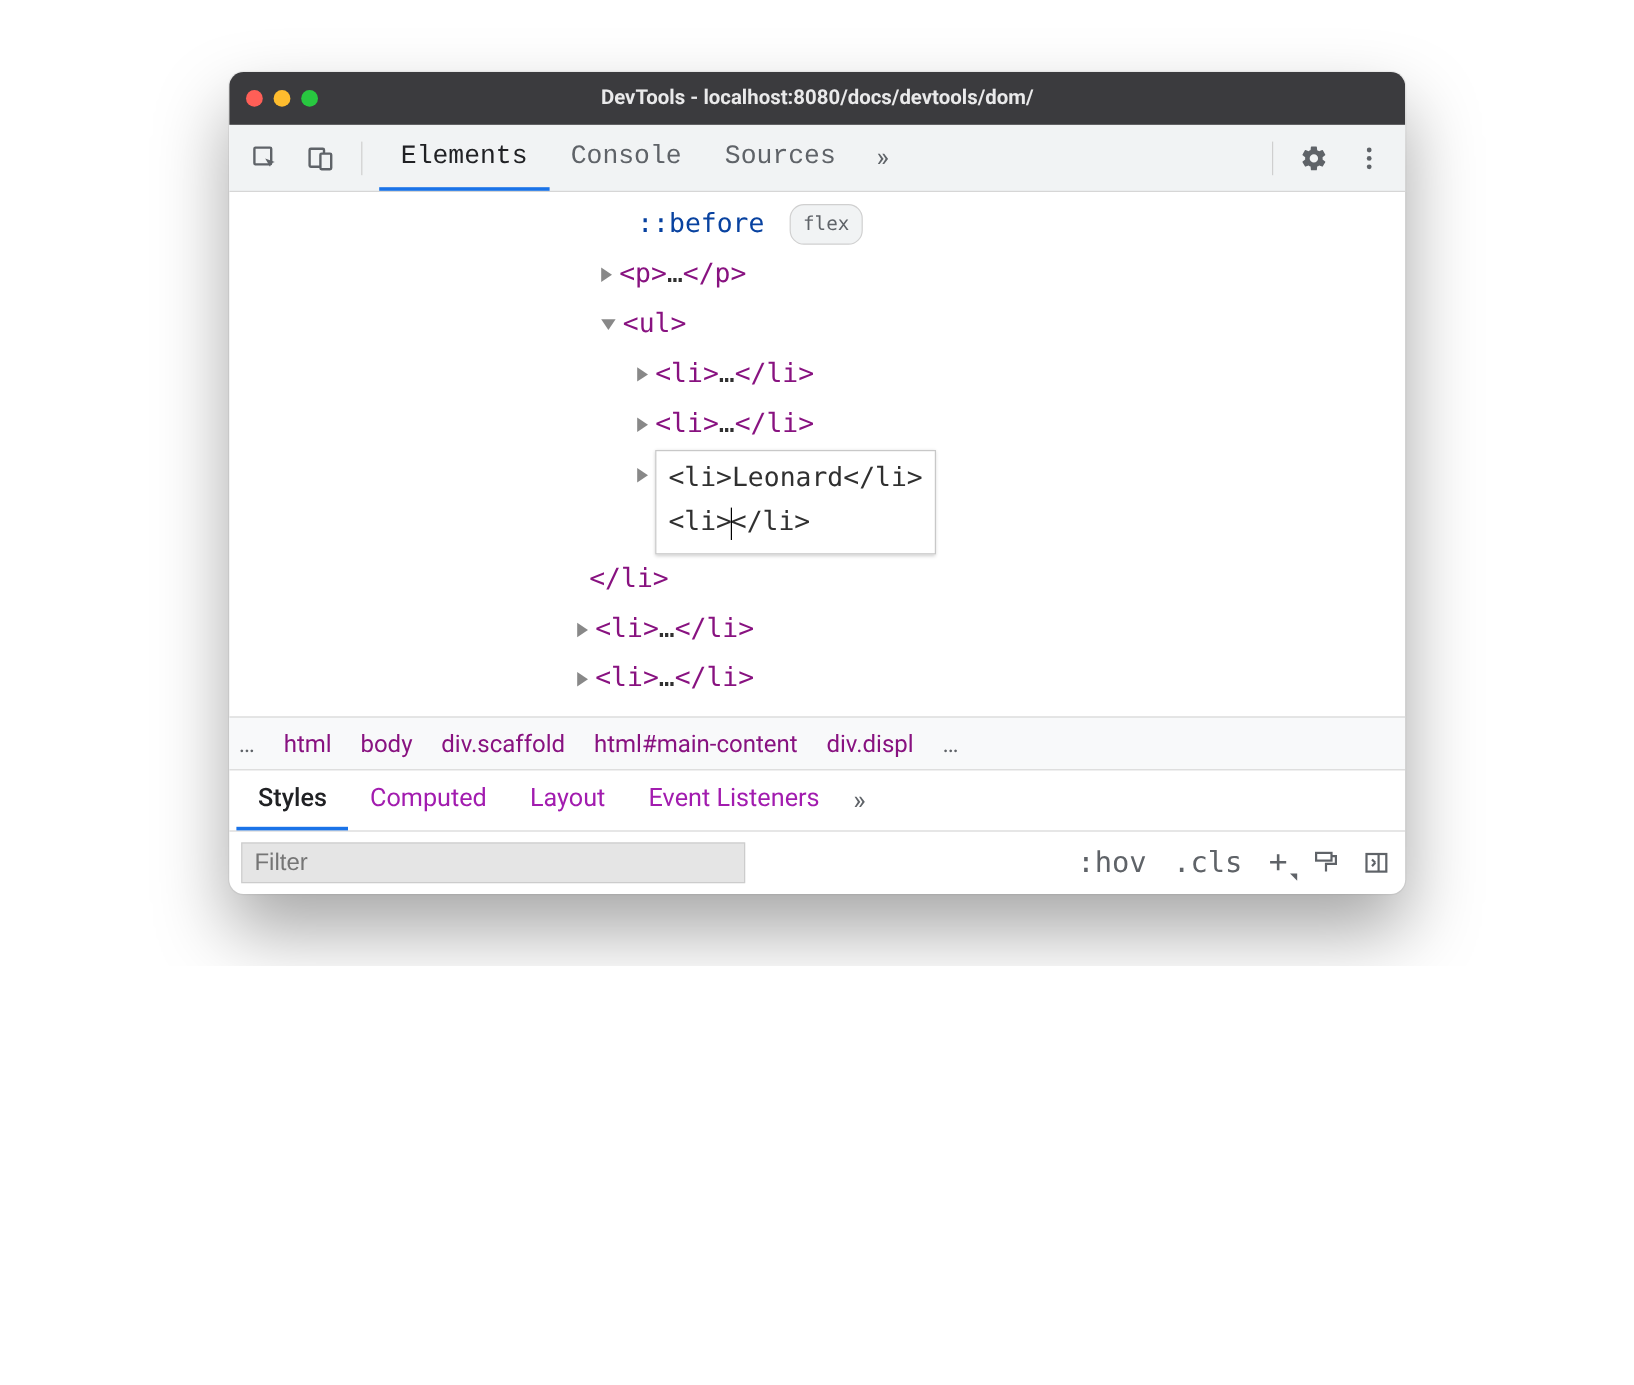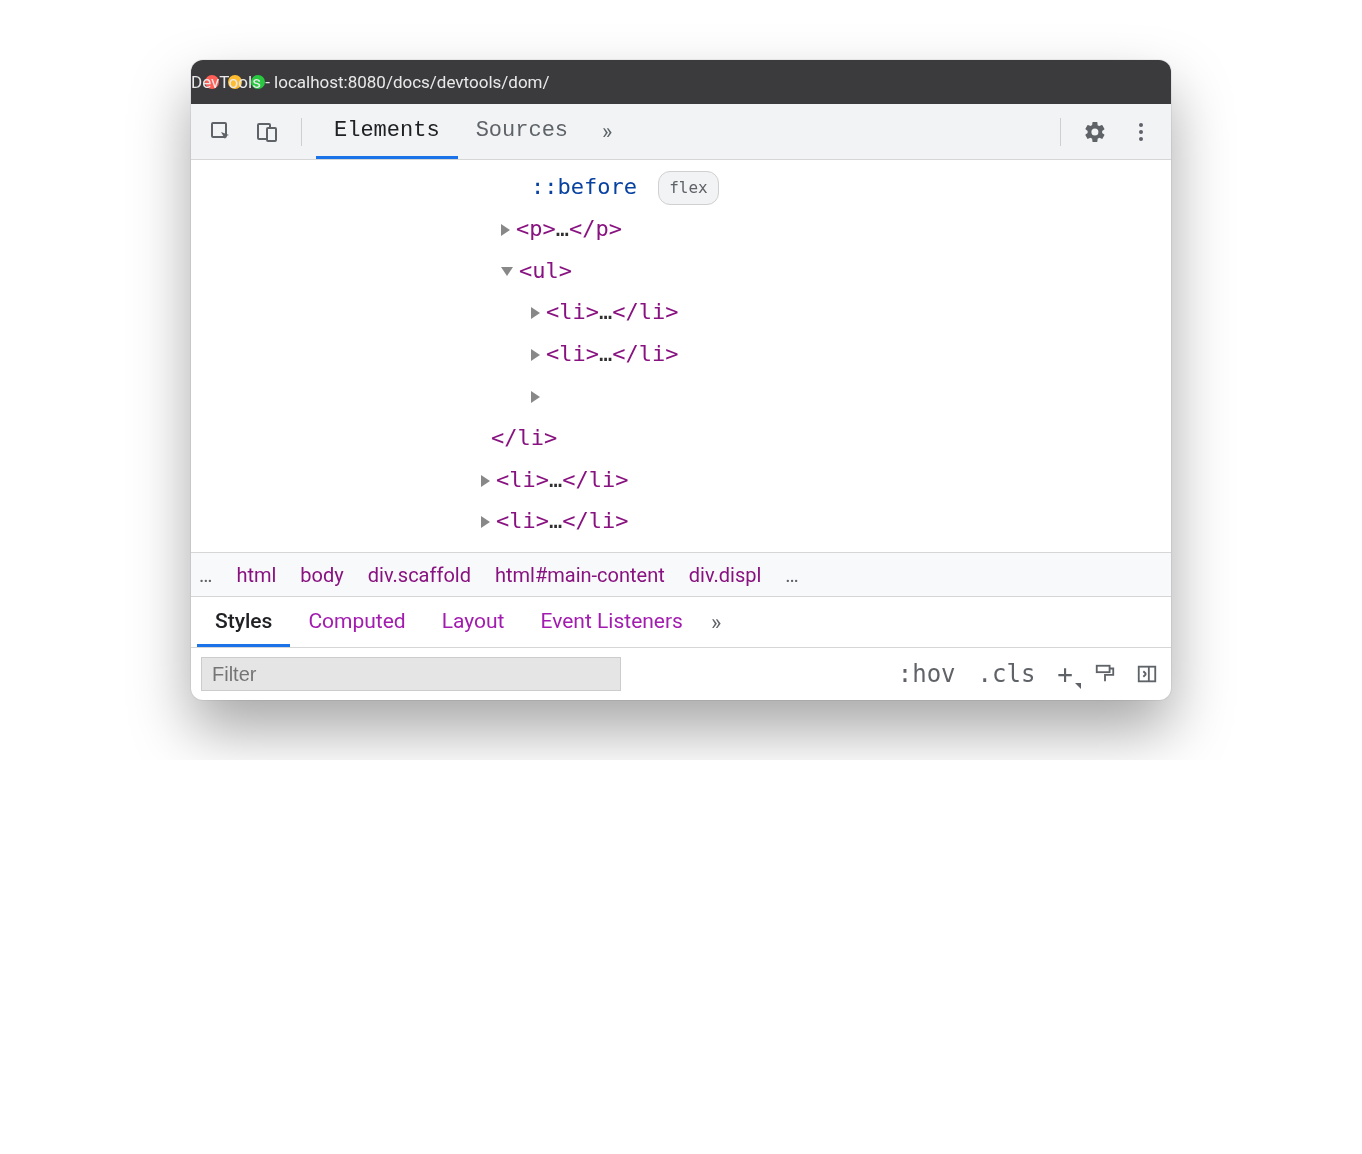--- a/index.html
+++ b/index.html
@@ -26,24 +26,24 @@
     padding: 0 14px;
     position: relative;
   }
   .traffic { display: flex; gap: 9px; }
   .dot { width: 14px; height: 14px; border-radius: 50%; }
   .dot.red { background: #ff5f57; }
   .dot.yellow { background: #febc2e; }
   .dot.green { background: #28c840; }
   .title {
     position: absolute; left: 0; right: 0;
-    text-align: left;
+    text-align: center;
     color: #e9e9ea;
     font-size: 17px;
-    font-weight: 400;
+    font-weight: 700;
     pointer-events: none;
   }
 
   .toolbar {
     display: flex;
     align-items: center;
     height: 56px;
     border-bottom: 1px solid #d6d6d6;
     background: #f1f3f4;
     padding: 0 10px;
@@ -225,20 +225,21 @@
     </div>
     <div class="tb-icon">
       <svg viewBox="0 0 24 24" fill="none" stroke="currentColor" stroke-width="2">
         <rect x="3" y="4" width="12" height="15" rx="1"></rect>
         <rect x="12" y="8" width="9" height="13" rx="1" fill="#f1f3f4"></rect>
       </svg>
     </div>
     <div class="sep"></div>
     <div class="tabs">
       <div class="tab active">Elements</div>
+      <div class="tab">Console</div>
       <div class="tab">Sources</div>
     </div>
     <div class="chev">»</div>
     <div class="spacer"></div>
     <div class="sep"></div>
     <div class="tb-icon">
       <svg viewBox="0 0 24 24" fill="currentColor">
           <path d="M19.14,12.94a7,7,0,0,0,.05-.94,7,7,0,0,0-.05-.94l2.11-1.65a.5.5,0,0,0,.12-.64l-2-3.46a.5.5,0,0,0-.61-.22l-2.49,1a7,7,0,0,0-1.63-.94L14.4,2.5A.5.5,0,0,0,13.9,2H9.9a.5.5,0,0,0-.5.42L9.16,5.09a7,7,0,0,0-1.63.94l-2.49-1a.5.5,0,0,0-.61.22l-2,3.46a.5.5,0,0,0,.12.64L4.66,11a7,7,0,0,0,0,1.88L2.55,14.53a.5.5,0,0,0-.12.64l2,3.46a.5.5,0,0,0,.61.22l2.49-1a7,7,0,0,0,1.63.94l.24,2.67a.5.5,0,0,0,.5.42h4a.5.5,0,0,0,.5-.42l.24-2.67a7,7,0,0,0,1.63-.94l2.49,1a.5.5,0,0,0,.61-.22l2-3.46a.5.5,0,0,0-.12-.64ZM11.9,15.5A3.5,3.5,0,1,1,15.4,12,3.5,3.5,0,0,1,11.9,15.5Z"></path>
         </svg>
     </div>
@@ -262,21 +263,21 @@
     <div class="row" style="padding-left:310px">
       <span class="arrow down"></span><span class="bracket">&lt;ul&gt;</span>
     </div>
     <div class="row" style="padding-left:340px">
       <span class="arrow right"></span><span class="bracket">&lt;li&gt;</span><span>…</span><span class="bracket">&lt;/li&gt;</span>
     </div>
     <div class="row" style="padding-left:340px">
       <span class="arrow right"></span><span class="bracket">&lt;li&gt;</span><span>…</span><span class="bracket">&lt;/li&gt;</span>
     </div>
     <div class="row" style="padding-left:340px">
-      <span class="arrow right"></span>
+      <span class="arrow right"></span><span class="editbox"><span>&lt;li&gt;Leonard&lt;/li&gt;</span><br><span>&lt;li&gt;</span><span class="caret"></span><span>&lt;/li&gt;</span></span>
     </div>
     <div class="row" style="padding-left:300px">
       <span class="bracket">&lt;/li&gt;</span>
     </div>
     <div class="row" style="padding-left:290px">
       <span class="arrow right"></span><span class="bracket">&lt;li&gt;</span><span>…</span><span class="bracket">&lt;/li&gt;</span>
     </div>
     <div class="row" style="padding-left:290px">
       <span class="arrow right"></span><span class="bracket">&lt;li&gt;</span><span>…</span><span class="bracket">&lt;/li&gt;</span>
     </div>

